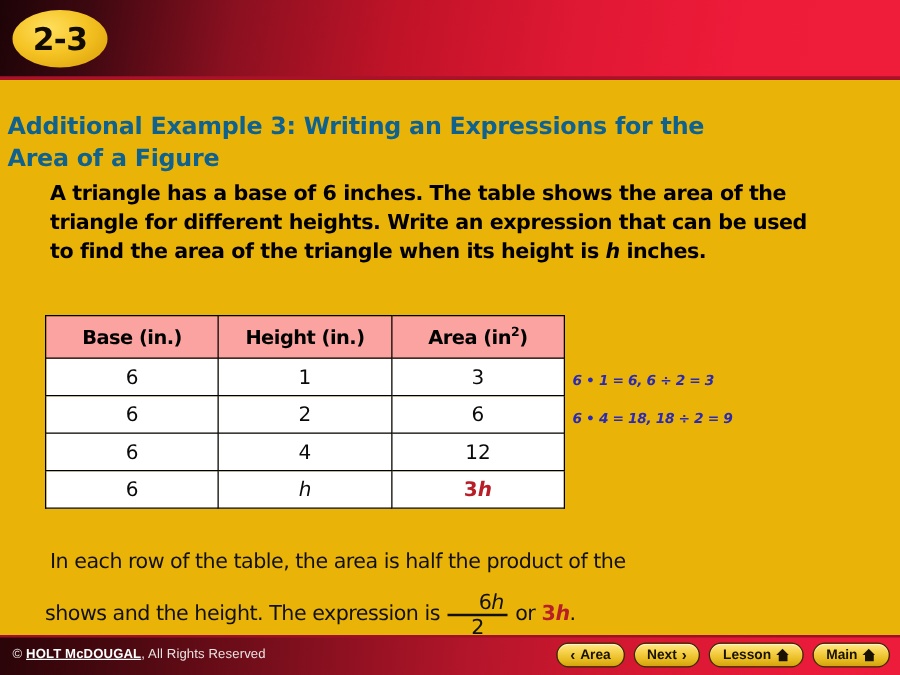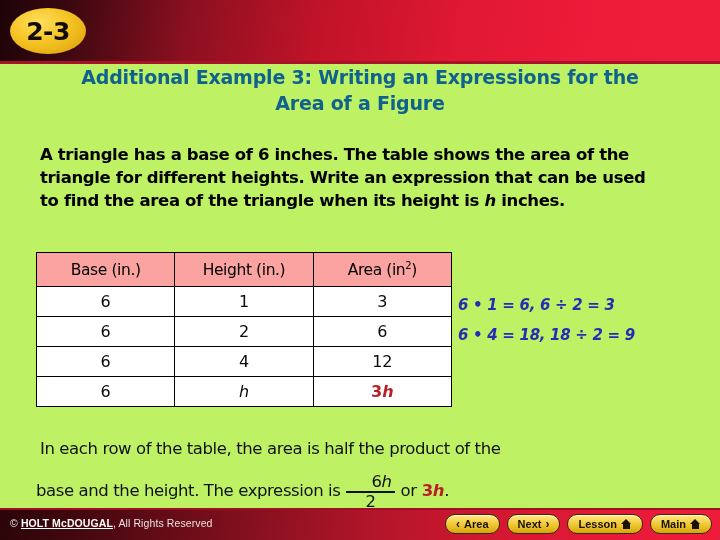--- a/index.html
+++ b/index.html
@@ -13,21 +13,21 @@
   body {
     font-family: "Liberation Sans", sans-serif;
     background: #ffffff;
     position: relative;
   }
 
   .slide {
     position: relative;
     width: 720px;
     height: 540px;
-    background: #bef264;
+    background: #eab308;
   }
 
   
   .header {
     position: absolute;
     left: 0; top: 0;
     width: 720px;
     height: 64px;
     background: linear-gradient(100deg,
       #1d0407 0%,
@@ -74,23 +74,22 @@
     font-size: 25px;
     line-height: 29px;
     color: #ffffff;
     letter-spacing: -0.3px;
     text-shadow: 1px 1px 1px rgba(0,0,0,0.35);
   }
 
   
   .subtitle {
     position: absolute;
-    left: 6px; top: 64px;
+    left: 6px; top: 88px;
     width: 708px;
-    text-align: center;
     font-family: "DejaVu Sans", sans-serif;
     font-weight: bold;
     font-size: 19px;
     line-height: 26px;
     color: #10628e;
     letter-spacing: -0.2px;
   }
 
   
   .problem {
@@ -114,21 +113,21 @@
     border-collapse: collapse;
     table-layout: fixed;
   }
   .data-table th, .data-table td {
     border: 1.5px solid #000000;
     text-align: center;
     font-family: "DejaVu Sans", sans-serif;
   }
   .data-table th {
     background: #fba3a0;
-    font-weight: normal;
+    font-weight: bold;
     font-size: 15.5px;
     height: 34px;
     color: #000000;
     letter-spacing: -0.4px;
   }
   .data-table th sup {
     font-size: 10px;
     vertical-align: super;
     line-height: 0;
   }
@@ -149,21 +148,21 @@
   
   .equations {
     position: absolute;
     left: 458px; top: 290px;
     width: 258px;
   }
   .equation {
     font-family: "DejaVu Sans", sans-serif;
     font-style: italic;
     font-weight: bold;
-    font-size: 15px;
+    font-size: 11px;
     line-height: 30px;
     color: #2a2ab5;
     letter-spacing: -0.3px;
     white-space: nowrap;
   }
 
   
   .conclusion {
     position: absolute;
     left: 36px; top: 428px;
@@ -355,21 +354,21 @@
   </table>
 
   <div class="equations">
     <div class="equation">6 • 1 = 6, 6 ÷ 2 = 3</div>
     <div class="equation">6 • 4 = 18, 18 ÷ 2 = 9</div>
   </div>
 
   <div class="conclusion">
     <div class="conclusion-line1">In each row of the table, the area is half the product of the</div>
     <div class="conclusion-line2">
-      <span>base and the height. The expression is</span>
+      <span>shows and the height. The expression is</span>
       <span class="frac">
         <span class="frac-num"><span>6</span><i>h</i></span>
         <span class="frac-bar"></span>
         <span class="frac-den">2</span>
       </span>
       <span>or</span>
       <span style="width:5px">&nbsp;</span>
       <span class="red-expr"><span>3</span><i>h</i></span>
       <span>.</span>
     </div>

